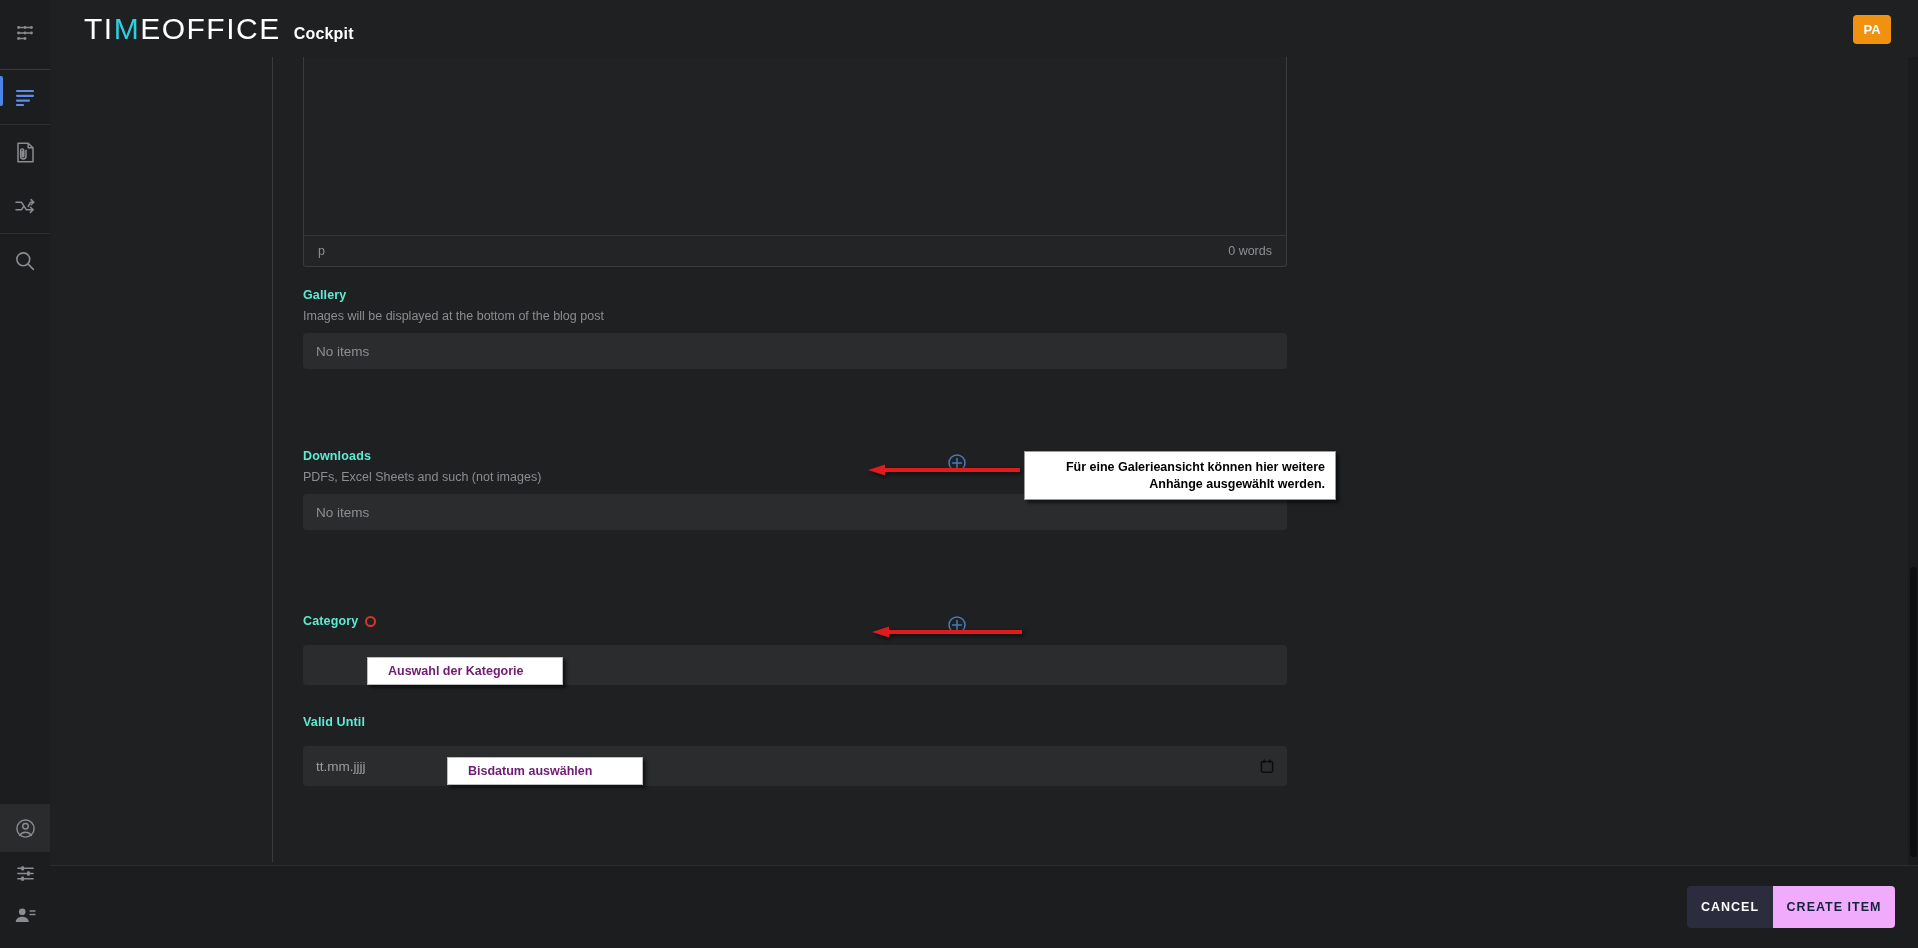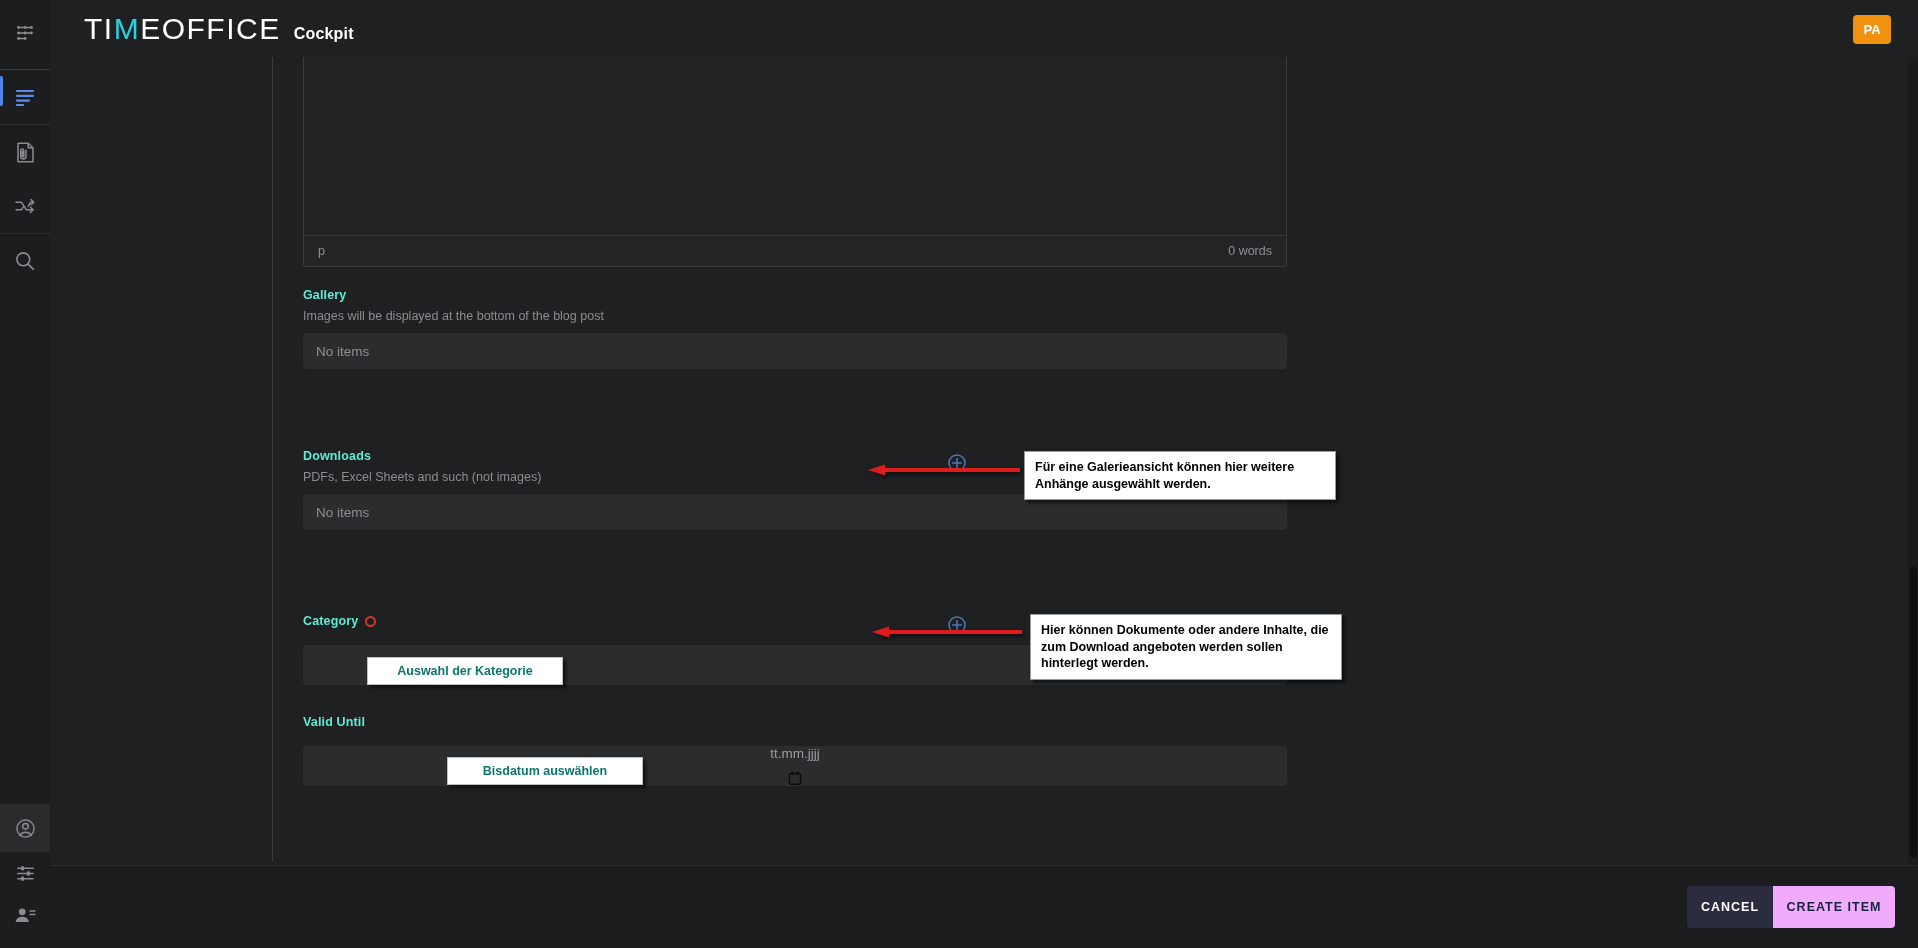--- a/index.html
+++ b/index.html
@@ -140,39 +140,39 @@
   .plus-btn { cursor: pointer; display: block; }
 
   
   .callout {
     position: absolute;
     background: #ffffff;
     border: 1px solid #9a9a9a;
     box-shadow: 3px 3px 3px rgba(0,0,0,.55);
     color: #000000;
     font-size: 12.5px; font-weight: bold;
-    text-align: left;
+    text-align: right;
     line-height: 1.32;
     padding: 7px 10px;
   }
   .arrow {
     position: absolute; height: 10px;
     display: flex; align-items: center;
     filter: drop-shadow(2px 2px 2px rgba(0,0,0,.6));
   }
   .arrow svg { display: block; }
   .label-chip {
     position: absolute;
     background: #ffffff;
     border: 1px solid #bdbdbd;
     box-shadow: 3px 3px 3px rgba(0,0,0,.55);
-    color: #0f766e;
+    color: #701a75;
     font-size: 12.5px; font-weight: bold;
-    text-align: center;
-    padding: 6px 14px;
+    text-align: left;
+    padding: 6px 20px;
   }
 
   
   .footer {
     position: absolute; left: 50px; bottom: 0;
     width: 1868px; height: 83px;
     background: #1c1d1f;
     border-top: 1px solid #2c2d2f;
     display: flex; align-items: center; justify-content: flex-end;
     gap: 0; padding-right: 23px;
@@ -379,21 +379,21 @@
         <span>Category</span>
         <span class="req-dot"></span>
       </div>
       <div class="input-box tall" style="margin-top:17px;"></div>
     </div>
 
     <div class="field" style="top:658px;">
       <div class="field-label">
         <span>Valid Until</span>
       </div>
-      <div class="input-box tall date" style="margin-top:17px;flex-direction:column;">
+      <div class="input-box tall date" style="margin-top:17px;">
         <span>tt.mm.jjjj</span>
         <span class="cal-icon">
           <svg width="14" height="15" viewBox="0 0 14 15" fill="none" stroke="#0d0d0d" stroke-width="1.5">
             <rect x="1.4" y="2.6" width="11.2" height="10.6" rx="1.4"></rect>
             <line x1="4.2" y1="1" x2="4.2" y2="3.6" stroke-linecap="round"></line>
             <line x1="9.8" y1="1" x2="9.8" y2="3.6" stroke-linecap="round"></line>
           </svg>
         </span>
       </div>
     </div>
@@ -405,21 +405,20 @@
       </svg>
     </div>
     <div class="callout" style="left:974px; top:394px; width:312px;">Für eine Galerieansicht können hier weitere Anhänge ausgewählt werden.</div>
 
     <div class="arrow" style="left:822px; top:570px; width:150px;">
       <svg width="150" height="12" viewBox="0 0 150 12">
         <polygon points="0,6 17,0.5 17,11.5" fill="#e01b1b"></polygon>
         <rect x="15" y="4" width="135" height="4" fill="#e01b1b"></rect>
       </svg>
     </div>
-    <div class="callout" style="left:980px; top:557px; width:312px;">Hier können Dokumente oder andere Inhalte, die zum Download angeboten werden sollen hinterlegt werden.</div>
 
     <div class="label-chip" style="left:317px; top:600px; width:196px;">Auswahl der Kategorie</div>
 
     <div class="label-chip" style="left:397px; top:700px; width:196px;">Bisdatum auswählen</div>
   </div>
 
   <div class="scrollbar-track">
     <div class="scrollbar-thumb"></div>
   </div>
 

